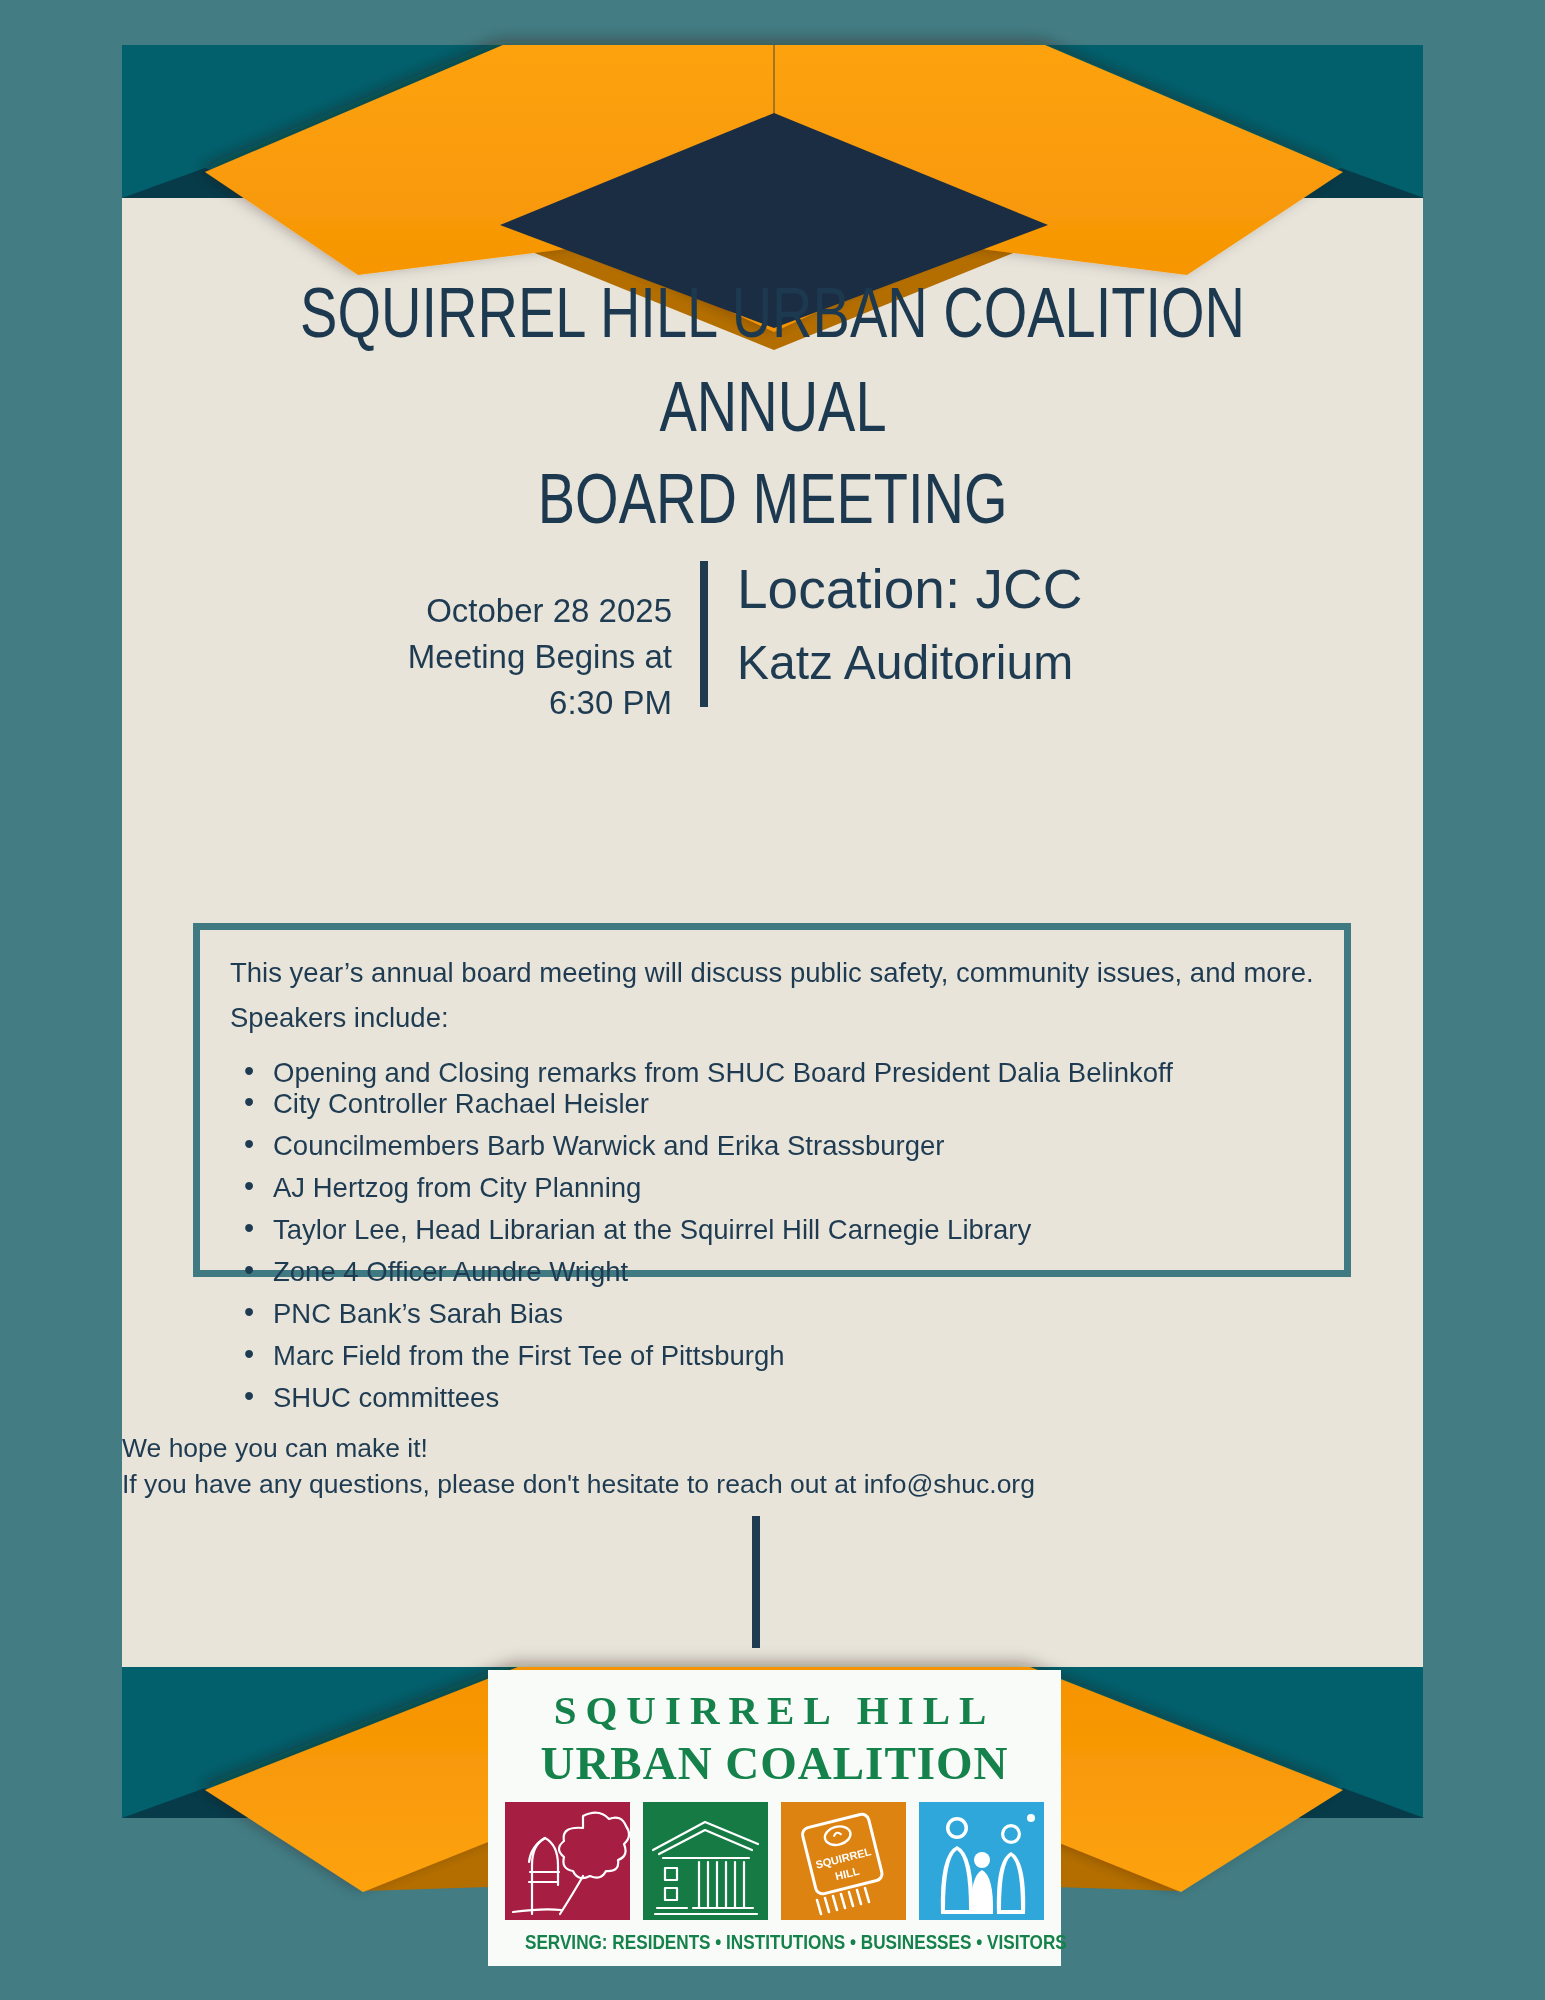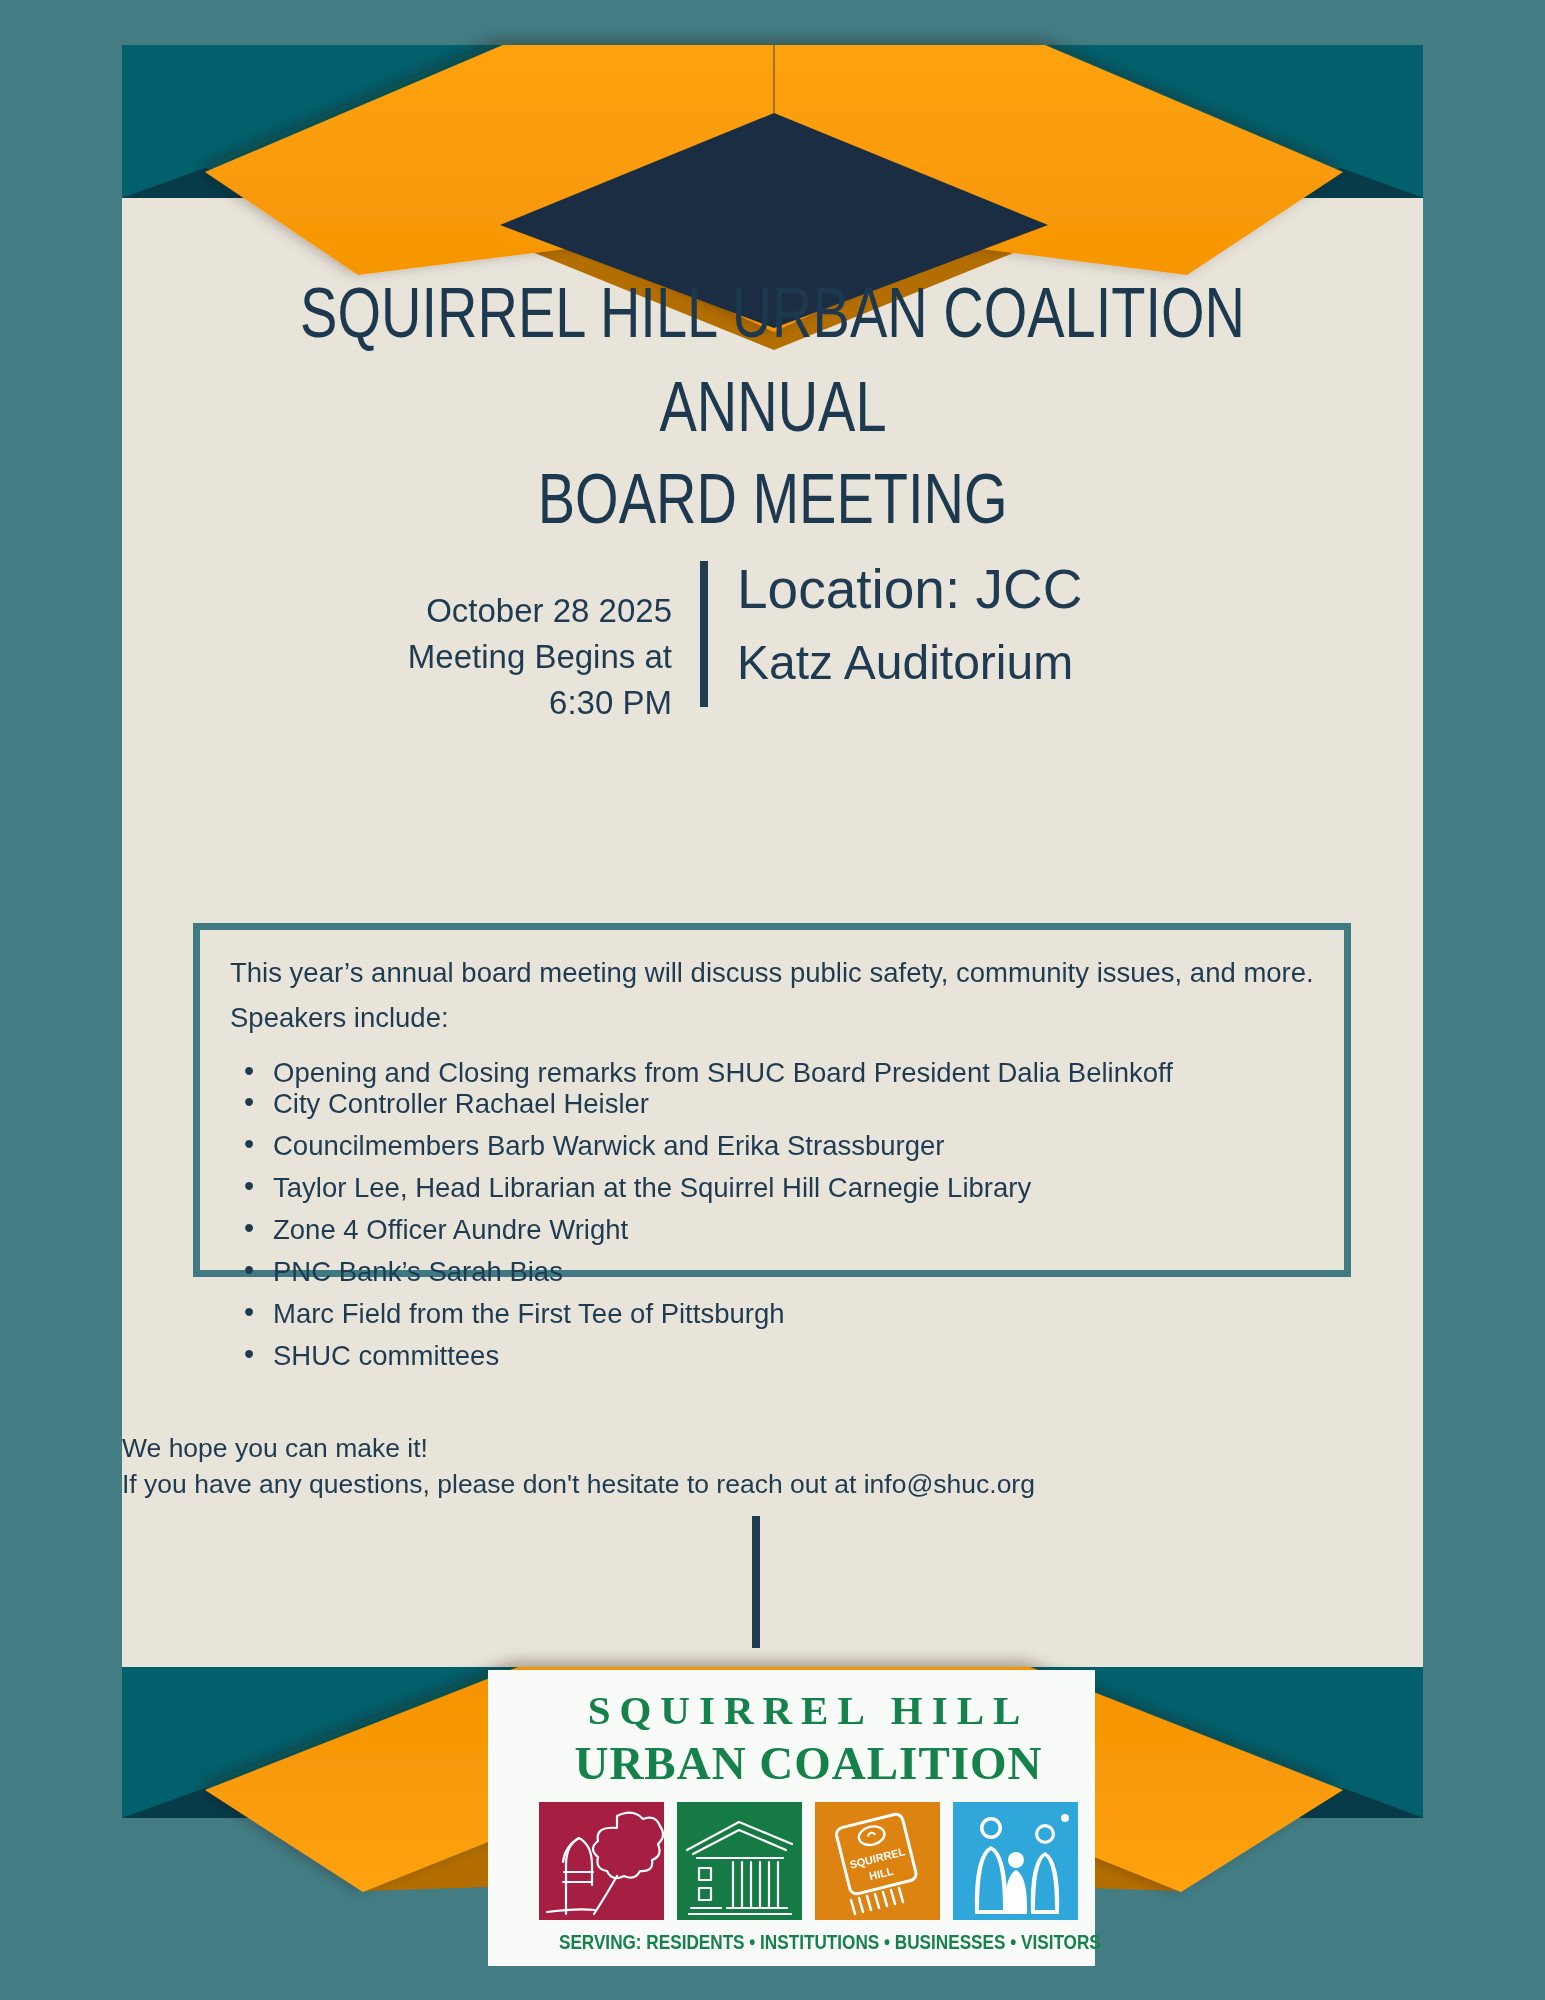--- a/index.html
+++ b/index.html
@@ -49,21 +49,21 @@
   
   .closing{
     left:122px;width:1301px;text-align:left;color:#1e3b52;font-size:26.5px;line-height:34px;
   }
   #closing1{top:1431px;}
   #closing2{top:1467px;}
   #vline{left:752px;top:1516px;width:8px;height:132px;background:#1e3b52;}
   
   #logo-card{
     left:488px;top:1670px;width:573px;height:296px;background:#f8fbf7;
-    text-align:center;z-index:5;padding-left:34px;
+    text-align:center;z-index:5;
   }
   #logo-name1{
     margin-top:16px;font-family:"Liberation Serif", serif;font-weight:bold;
     font-size:41px;letter-spacing:9px;color:#15814b;white-space:nowrap;
   }
   #logo-name2{
     margin-top:2px;font-family:"Liberation Serif", serif;font-weight:bold;
     font-size:47px;letter-spacing:1px;color:#15814b;white-space:nowrap;
   }
   #logo-tiles{
@@ -134,20 +134,21 @@
   <div id="location-line1">Location: JCC</div>
   <div id="location-line2">Katz Auditorium</div>
 </div>
 
 <div id="info-box" class="abs">
   <p id="intro-text">This year’s annual board meeting will discuss public safety, community issues, and more. Speakers include:</p>
   <ul id="speakers-list">
       <li>Opening and Closing remarks from SHUC Board President Dalia Belinkoff</li>
       <li>City Controller Rachael Heisler</li>
       <li>Councilmembers Barb Warwick and Erika Strassburger</li>
+      <li>AJ Hertzog from City Planning</li>
       <li>Taylor Lee, Head Librarian at the Squirrel Hill Carnegie Library</li>
       <li>Zone 4 Officer Aundre Wright</li>
       <li>PNC Bank’s Sarah Bias</li>
       <li>Marc Field from the First Tee of Pittsburgh</li>
       <li>SHUC committees</li>
     </ul>
 </div>
 
 <div id="closing1" class="abs closing">We hope you can make it!</div>
 <div id="closing2" class="abs closing">If you have any questions, please don't hesitate to reach out at info@shuc.org</div>

